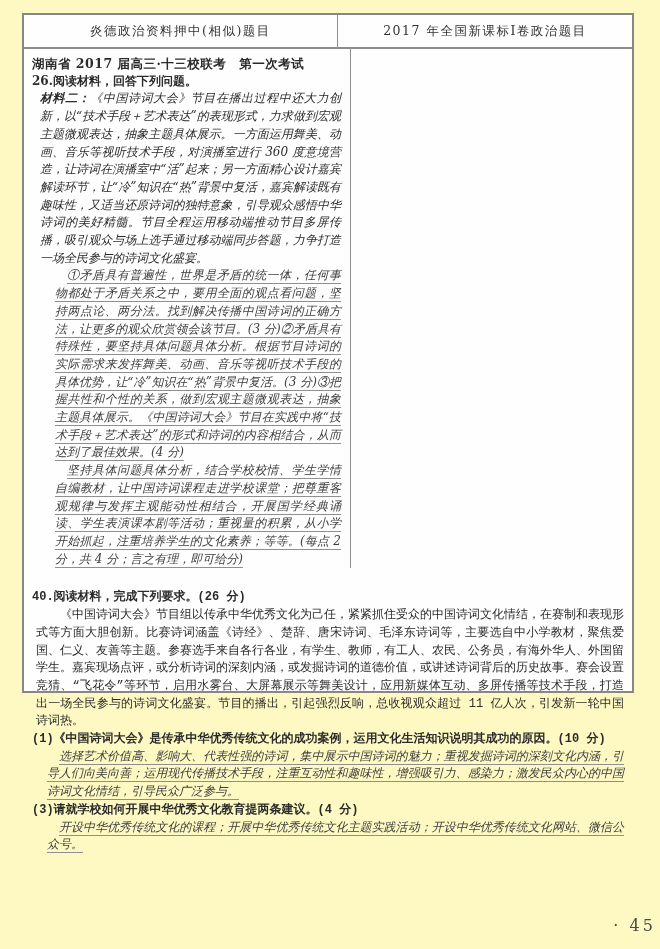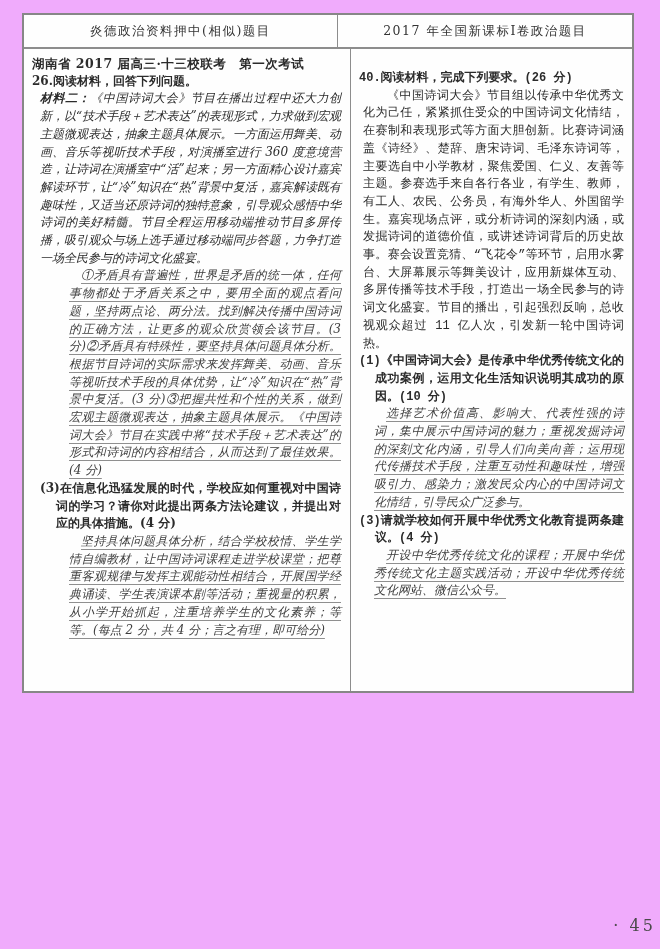--- a/index.html
+++ b/index.html
@@ -4,21 +4,21 @@
 <style>
   html, body {
     margin: 0;
     padding: 0;
     background: #ffffff;
   }
   .page {
     position: relative;
     width: 660px;
     height: 949px;
-    background: #f0abfc;
+    background: #fef9c3;
     font-family: "DejaVu Serif", "Liberation Serif", serif;
     color: #2b2b2b;
     overflow: hidden;
   }
   .sheet {
     position: absolute;
     left: 22px;
     top: 13px;
     width: 612px;
     height: 680px;
@@ -42,20 +42,21 @@
   .hdr-left {
     width: 314px;
     border-right: 1.5px solid #8d8d8d;
     box-sizing: border-box;
   }
   .hdr-right { flex: 1; }
 
   .body-row {
     display: flex;
     height: calc(100% - 34px);
+    flex-direction: column;
   }
   .col {
     box-sizing: border-box;
     font-size: 12px;
     line-height: 17.7px;
     text-align: justify;
     text-justify: inter-character;
   }
   .col-left {
     width: 327px;
@@ -92,21 +93,21 @@
   }
   .answer {
     font-style: italic;
     color: #3d3d3d;
     text-decoration: underline;
     text-decoration-color: #8f8f8f;
     text-decoration-thickness: 1px;
     text-underline-offset: 3.5px;
   }
   .col-left .answer {
-    margin-left: 37px;
+    margin-left: 23px;
     text-indent: 12px;
   }
   .col-right .answer {
     margin-left: 15px;
     text-indent: 12px;
   }
   .r-para {
     margin-left: 4px;
     text-indent: 24px;
   }
@@ -140,21 +141,20 @@
 
     <div class="body-row">
 
       <div class="col col-left">
         <div class="exam-title">湖南省 2017 届高三·十三校联考　第一次考试</div>
         <div class="q-head">26.阅读材料，回答下列问题。</div>
         <p class="mat-para">
           <span class="mat-label">材料二：</span><span>《中国诗词大会》节目在播出过程中还大力创新，以“技术手段＋艺术表达”的表现形式，力求做到宏观主题微观表达，抽象主题具体展示。一方面运用舞美、动画、音乐等视听技术手段，对演播室进行 360 度意境营造，让诗词在演播室中“活”起来；另一方面精心设计嘉宾解读环节，让“冷”知识在“热”背景中复活，嘉宾解读既有趣味性，又适当还原诗词的独特意象，引导观众感悟中华诗词的美好精髓。节目全程运用移动端推动节目多屏传播，吸引观众与场上选手通过移动端同步答题，力争打造一场全民参与的诗词文化盛宴。</span>
         </p>
         <p class="answer">①矛盾具有普遍性，世界是矛盾的统一体，任何事物都处于矛盾关系之中，要用全面的观点看问题，坚持两点论、两分法。找到解决传播中国诗词的正确方法，让更多的观众欣赏领会该节目。(3 分)②矛盾具有特殊性，要坚持具体问题具体分析。根据节目诗词的实际需求来发挥舞美、动画、音乐等视听技术手段的具体优势，让“冷”知识在“热”背景中复活。(3 分)③把握共性和个性的关系，做到宏观主题微观表达，抽象主题具体展示。《中国诗词大会》节目在实践中将“技术手段＋艺术表达”的形式和诗词的内容相结合，从而达到了最佳效果。(4 分)</p>
-        <p class="sub-q">(3)在信息化迅猛发展的时代，学校应如何重视对中国诗词的学习？请你对此提出两条方法论建议，并提出对应的具体措施。(4 分)</p>
         <p class="answer">坚持具体问题具体分析，结合学校校情、学生学情自编教材，让中国诗词课程走进学校课堂；把尊重客观规律与发挥主观能动性相结合，开展国学经典诵读、学生表演课本剧等活动；重视量的积累，从小学开始抓起，注重培养学生的文化素养；等等。(每点 2 分，共 4 分；言之有理，即可给分)</p>
       </div>
 
       <div class="col col-right">
         <div class="q-head q40">40.阅读材料，完成下列要求。(26 分)</div>
         <p class="r-para">《中国诗词大会》节目组以传承中华优秀文化为己任，紧紧抓住受众的中国诗词文化情结，在赛制和表现形式等方面大胆创新。比赛诗词涵盖《诗经》、楚辞、唐宋诗词、毛泽东诗词等，主要选自中小学教材，聚焦爱国、仁义、友善等主题。参赛选手来自各行各业，有学生、教师，有工人、农民、公务员，有海外华人、外国留学生。嘉宾现场点评，或分析诗词的深刻内涵，或发掘诗词的道德价值，或讲述诗词背后的历史故事。赛会设置竞猜、“飞花令”等环节，启用水雾台、大屏幕展示等舞美设计，应用新媒体互动、多屏传播等技术手段，打造出一场全民参与的诗词文化盛宴。节目的播出，引起强烈反响，总收视观众超过 11 亿人次，引发新一轮中国诗词热。</p>
         <p class="sub-q">(1)《中国诗词大会》是传承中华优秀传统文化的成功案例，运用文化生活知识说明其成功的原因。(10 分)</p>
         <p class="answer">选择艺术价值高、影响大、代表性强的诗词，集中展示中国诗词的魅力；重视发掘诗词的深刻文化内涵，引导人们向美向善；运用现代传播技术手段，注重互动性和趣味性，增强吸引力、感染力；激发民众内心的中国诗词文化情结，引导民众广泛参与。</p>
         <p class="sub-q">(3)请就学校如何开展中华优秀文化教育提两条建议。(4 分)</p>
         <p class="answer">开设中华优秀传统文化的课程；开展中华优秀传统文化主题实践活动；开设中华优秀传统文化网站、微信公众号。</p>

